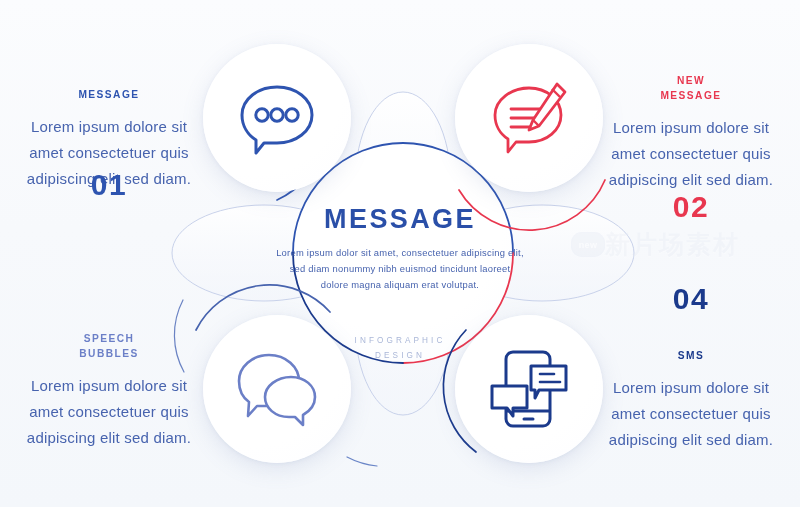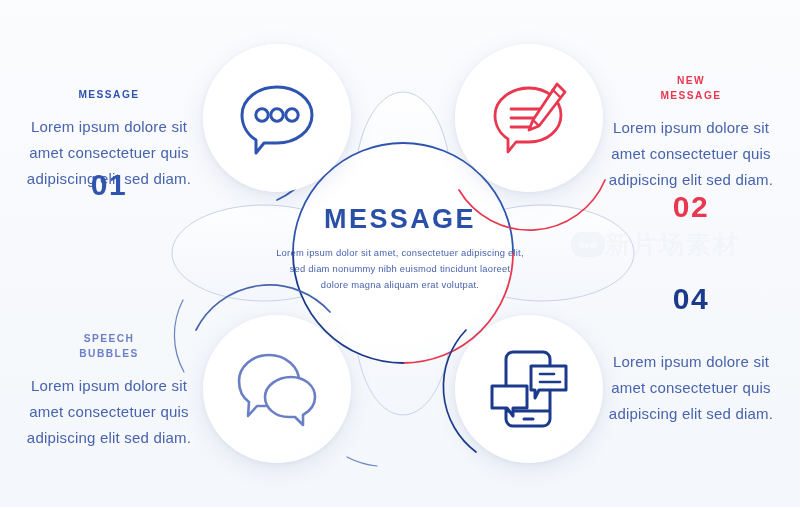--- a/index.html
+++ b/index.html
@@ -245,39 +245,41 @@
 
         <path d="M6 40 L 41 40 L 41 62 L 27 62 L 27 70 L 21 62 L 6 62 Z" fill="#ffffff" stroke="#1b3a8c" stroke-width="3" stroke-linejoin="round"></path>
       </svg>
     </span>
   </div>
 
   <div class="center-block">
     <div class="center-title">MESSAGE</div>
     <p class="center-body">Lorem ipsum dolor sit amet, consectetuer adipiscing elit, sed diam nonummy nibh euismod tincidunt laoreet dolore magna aliquam erat volutpat.</p>
   </div>
+  <div class="center-sub">INFOGRAPHIC<br>DESIGN</div>
 
   <div class="panel panel-left p-tl">
     <div class="panel-label" style="color: rgb(46, 84, 176);">MESSAGE</div>
     <p class="panel-desc">Lorem ipsum dolore sit amet consectetuer quis adipiscing elit sed diam.</p>
   </div>
   <div class="num num-1" style="color: rgb(46, 84, 176);">01</div>
 
   <div class="panel panel-right p-tr">
     <div class="panel-label" style="color: rgb(232, 55, 79);">NEW<br>MESSAGE</div>
     <p class="panel-desc">Lorem ipsum dolore sit amet consectetuer quis adipiscing elit sed diam.</p>
   </div>
   <div class="num num-2" style="color: rgb(232, 55, 79);">02</div>
 
   <div class="panel panel-left p-bl">
     <div class="panel-label" style="color: rgb(107, 127, 199);">SPEECH<br>BUBBLES</div>
     <p class="panel-desc">Lorem ipsum dolore sit amet consectetuer quis adipiscing elit sed diam.</p>
   </div>
 
   <div class="panel panel-right p-br">
+    <div class="panel-label" style="color: rgb(27, 58, 140);">SMS</div>
     <p class="panel-desc">Lorem ipsum dolore sit amet consectetuer quis adipiscing elit sed diam.</p>
   </div>
   <div class="num num-4" style="color: rgb(27, 58, 140);">04</div>
 
   <div class="watermark">
     <span class="wm-badge">new</span>
     <span class="wm-cn">新片场素材</span>
   </div>
 
 </div>

